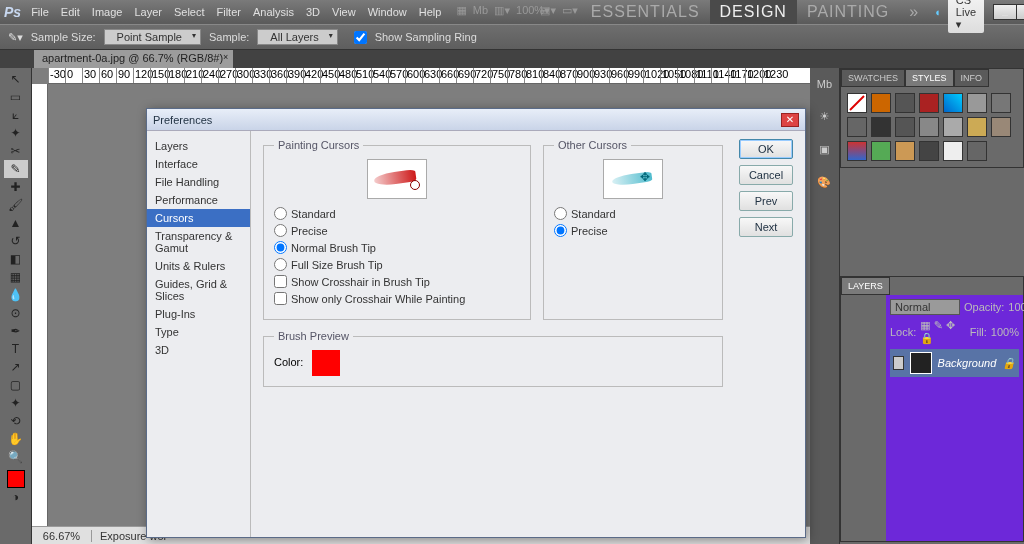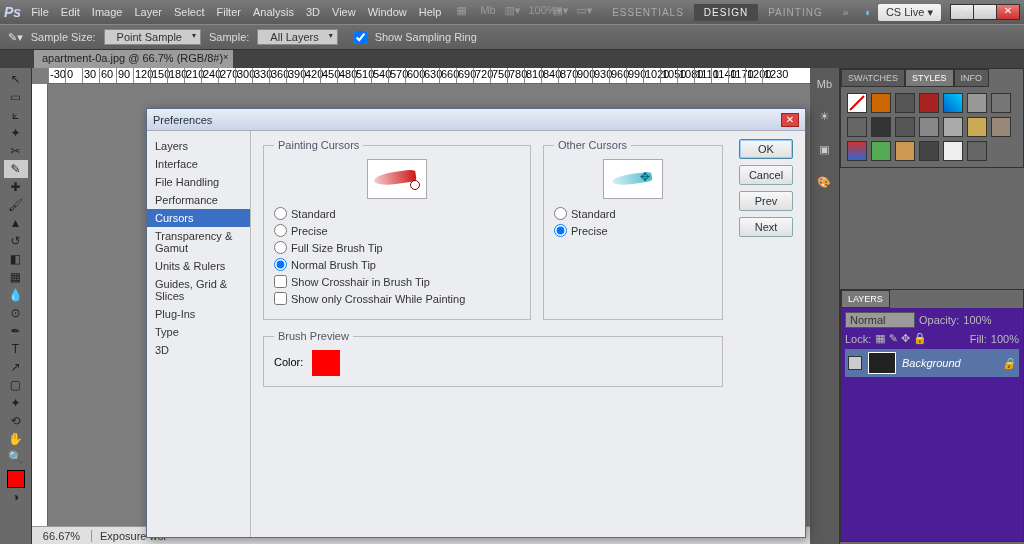--- a/index.html
+++ b/index.html
@@ -1,21 +1,21 @@
 <!DOCTYPE html>
 <html><head>
 <meta charset="utf-8">
 <style>
 *{box-sizing:border-box;margin:0;padding:0;font-family:Tahoma,Arial,sans-serif;font-size:11px;}
 body{background:#464646;width:1024px;height:544px;overflow:hidden;position:relative;}
 .menubar{height:24px;background:linear-gradient(#7a7a7a,#5a5a5a);display:flex;align-items:center;padding:0 4px;color:#e0e0e0;}
 .menubar .ps{font-weight:bold;font-size:14px;color:#c8d8f0;margin-right:10px;font-style:italic;}
 .menubar .mi{margin-right:12px;cursor:default;}
 .menubar .spacer{flex:1;}
-.menubar .ws{padding:3px 10px;color:#aaa;letter-spacing:1px;font-size:10px;}
+.menubar .ws{padding:3px 10px;color:#aaa;letter-spacing:1px;font-size:16px;}
 .menubar .ws.active{background:#4a4a4a;color:#eee;}
 .menubar .cslv{background:linear-gradient(#f5f5f5,#ddd);color:#333;padding:2px 8px;border-radius:2px;margin-left:6px;}
 .winbtns{display:flex;margin-left:10px;}
 .winbtn{width:24px;height:16px;background:linear-gradient(#eee,#ccc);border:1px solid #333;margin-left:-1px;text-align:center;line-height:12px;font-size:10px;}
 .winbtn.close{background:linear-gradient(#e77,#c33);color:#fff;}
 .optbar{height:26px;background:linear-gradient(#6e6e6e,#5e5e5e);border-top:1px solid #888;border-bottom:1px solid #333;display:flex;align-items:center;padding:0 8px;color:#ddd;gap:4px;}
 .optbar .lbl{margin:0 4px;}
 .optbar .dd{background:#ccc;border:1px solid #888;color:#333;padding:1px 18px 1px 12px;position:relative;}
 .optbar .dd::after{content:"▾";position:absolute;right:4px;font-size:8px;}
 .optbar input[type=checkbox]{margin-left:12px;margin-right:4px;}
@@ -33,21 +33,21 @@
 .ruler-v{width:16px;background:#fff;border-right:1px solid #666;position:absolute;top:16px;bottom:18px;left:0;}
 .status{position:absolute;bottom:0;left:0;right:0;height:18px;background:#e0e0e0;border-top:1px solid #999;display:flex;align-items:center;font-size:10px;color:#333;}
 .status .zoom{width:60px;text-align:center;border-right:1px solid #999;}
 .rightp{width:184px;background:#6a6a6a;display:flex;flex-direction:column;}
 .panel{background:#6a6a6a;border:1px solid #333;margin-bottom:2px;}
 .ptabs{display:flex;background:#6a6a6a;}
 .ptab{padding:3px 6px;background:#5a5a5a;color:#ccc;font-size:9px;border:1px solid #333;}
 .ptab.active{background:#7a7a7a;color:#fff;}
 .swgrid{display:flex;flex-wrap:wrap;padding:6px;gap:4px;}
 .swc{width:20px;height:20px;border:1px solid #333;}
-.layers-body{background:#4c1d95;padding:4px;}
+.layers-body{background:#6d28d9;padding:4px;margin-left:45px;}
 .layers-ctrl{display:flex;align-items:center;gap:4px;margin-bottom:4px;color:#bbb;font-size:9px;}
 .layers-ctrl .dd2{background:#9a9a9a;border:1px solid #555;padding:1px 20px 1px 4px;color:#333;flex:0 0 70px;}
 .layer-row{background:#5873a6;display:flex;align-items:center;padding:3px;gap:6px;color:#fff;font-style:italic;}
 .layer-row .eye{width:14px;height:14px;background:#ccc;border:1px solid #333;}
 .layer-row .thumb{width:28px;height:22px;background:#222;border:1px solid #fff;}
 .dialog{position:absolute;left:146px;top:108px;width:660px;height:430px;background:#ecedf0;border:1px solid #5a6b88;box-shadow:2px 2px 10px rgba(0,0,0,.4);}
 .dlg-title{height:22px;background:linear-gradient(#e8eef8,#c9d4e8);border-bottom:1px solid #aab;display:flex;align-items:center;padding:0 6px;color:#234;}
 .dlg-title .cx{margin-left:auto;width:18px;height:14px;background:#d44;color:#fff;text-align:center;line-height:12px;font-size:10px;border:1px solid #922;}
 .dlg-body{display:flex;height:calc(100% - 22px);}
 .dlg-nav{width:104px;border-right:1px solid #bbb;padding-top:6px;}
@@ -304,26 +304,26 @@
               </div>
           <div class="radio-row">
                 <input type="radio" name="pc" style="">
                 <span>Standard</span>
               </div>
           <div class="radio-row">
                 <input type="radio" name="pc" style="">
                 <span>Precise</span>
               </div>
           <div class="radio-row">
+                <input type="radio" name="pc" checked="" style="">
+                <span>Normal Brush Tip</span>
+              </div>
+          <div class="radio-row">
                 <input type="radio" name="pc" style="">
                 <span>Full Size Brush Tip</span>
-              </div>
-          <div class="radio-row">
-                <input type="radio" name="pc" checked="" style="">
-                <span>Normal Brush Tip</span>
               </div>
           <div class="radio-row">
                 <input type="checkbox" style="">
                 <span>Show Crosshair in Brush Tip</span>
               </div>
           <div class="radio-row">
                 <input type="checkbox" style="">
                 <span>Show only Crosshair While Painting</span>
               </div>
         </fieldset>

